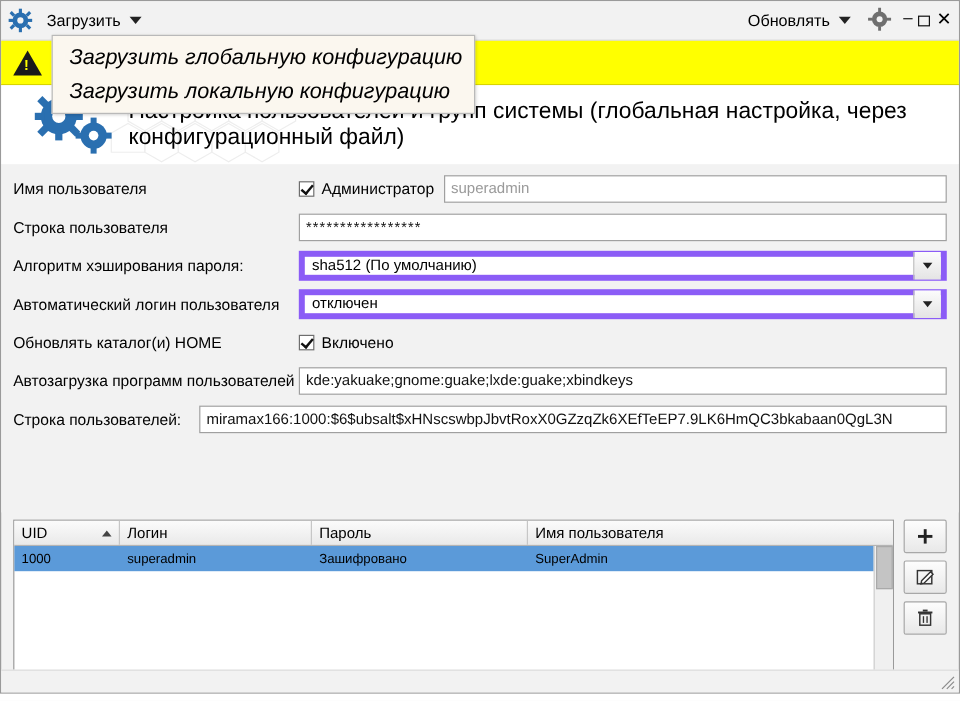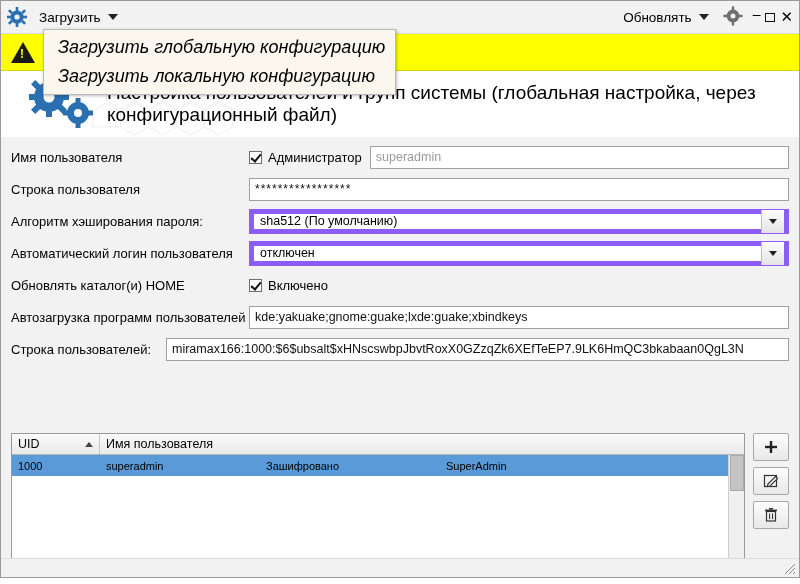--- a/index.html
+++ b/index.html
@@ -572,20 +572,22 @@
     </div>
   </div>
 
   <div class="table-area">
     <div class="table-box">
       <div class="thead">
         <div class="th c0">
           <span>UID</span>
           <span class="sort"></span>
         </div>
+        <div class="th c1">Логин</div>
+        <div class="th c2">Пароль</div>
         <div class="th c3">Имя пользователя</div>
       </div>
       <div class="tbody">
         <div class="trow">
           <div class="td c0">1000</div>
           <div class="td c1">superadmin</div>
           <div class="td c2">Зашифровано</div>
           <div class="td c3">SuperAdmin</div>
         </div>
         <div class="vscroll">

